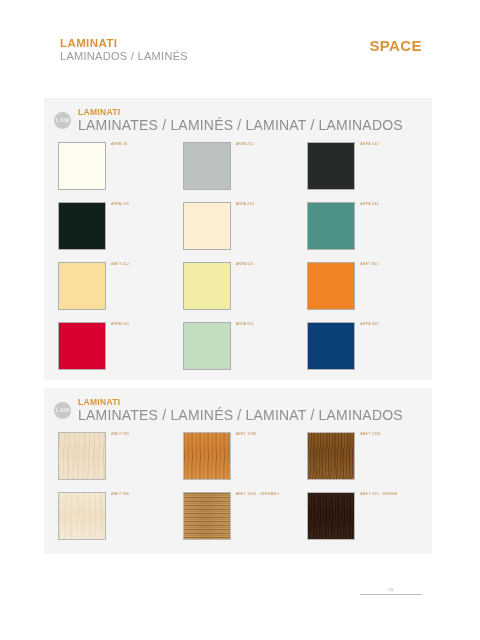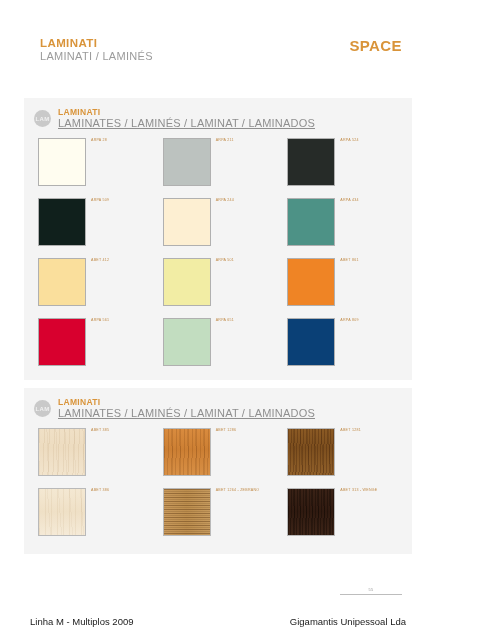--- a/index.html
+++ b/index.html
@@ -4,21 +4,21 @@
 <style>
   html,body{margin:0;padding:0;}
   body{
     width:480px;height:640px;
     background:#ffffff;
     font-family:"Liberation Sans", sans-serif;
     -webkit-font-smoothing:antialiased;
     overflow:hidden;
     position:relative;
   }
-  .page{width:436px;height:640px;position:relative;box-sizing:border-box;}
+  .page{width:436px;height:640px;position:relative;box-sizing:border-box;margin-left:20px;}
 
   
   .header{
     position:absolute;left:40px;top:36px;right:34px;
   }
   .hdr-row{display:flex;justify-content:space-between;align-items:flex-start;}
   .hdr-left{line-height:1.22;}
   .hdr-title{
     color:#d9943a;font-size:11.5px;font-weight:bold;letter-spacing:.4px;
   }
@@ -48,21 +48,21 @@
     background:#c9c9c9;
     display:flex;align-items:center;justify-content:center;
     color:#f1f1f1;font-size:6px;font-weight:bold;letter-spacing:.3px;
     flex:0 0 auto;
   }
   .panel-titles{margin-left:7px;line-height:1.2;}
   .panel-title{
     color:#d9943a;font-size:8.5px;font-weight:bold;letter-spacing:.3px;
   }
   .panel-sub{
-    color:#8f8f8f;font-size:11px;letter-spacing:.2px;text-decoration:underline;
+    color:#8f8f8f;font-size:14px;letter-spacing:.2px;
   }
 
   
   .grid{
     display:grid;
     grid-template-columns:repeat(3,1fr);
     padding:8px 0 0 14px;
     box-sizing:border-box;
   }
   .grid-1{row-gap:12px;}
@@ -144,21 +144,21 @@
 </style>
 </head>
 <body>
 
 <div class="page">
 
   <div class="header">
     <div class="hdr-row">
       <div class="hdr-left">
         <div class="hdr-title">LAMINATI</div>
-        <div class="hdr-sub">LAMINATI / LAMINÉS</div>
+        <div class="hdr-sub">LAMINADOS / LAMINÉS</div>
       </div>
       <div class="hdr-right">SPACE</div>
     </div>
   </div>
 
   <div class="panel panel-1">
     <div class="panel-head">
       <div class="badge">LAM</div>
       <div class="panel-titles">
         <div class="panel-title">LAMINATI</div>
@@ -251,18 +251,14 @@
           <div class="chip-label">ABET 313 - WENGE</div>
         </div>
       </div>
   </div>
 
   <div class="page-num-wrap">
     <div class="page-num">55</div>
     <div class="page-rule"></div>
   </div>
 
-  <div class="footer">
-    <div>Linha M - Multiplos 2009</div>
-    <div>Gigamantis Unipessoal Lda</div>
-  </div>
 
 </div>
 
 </body></html>

